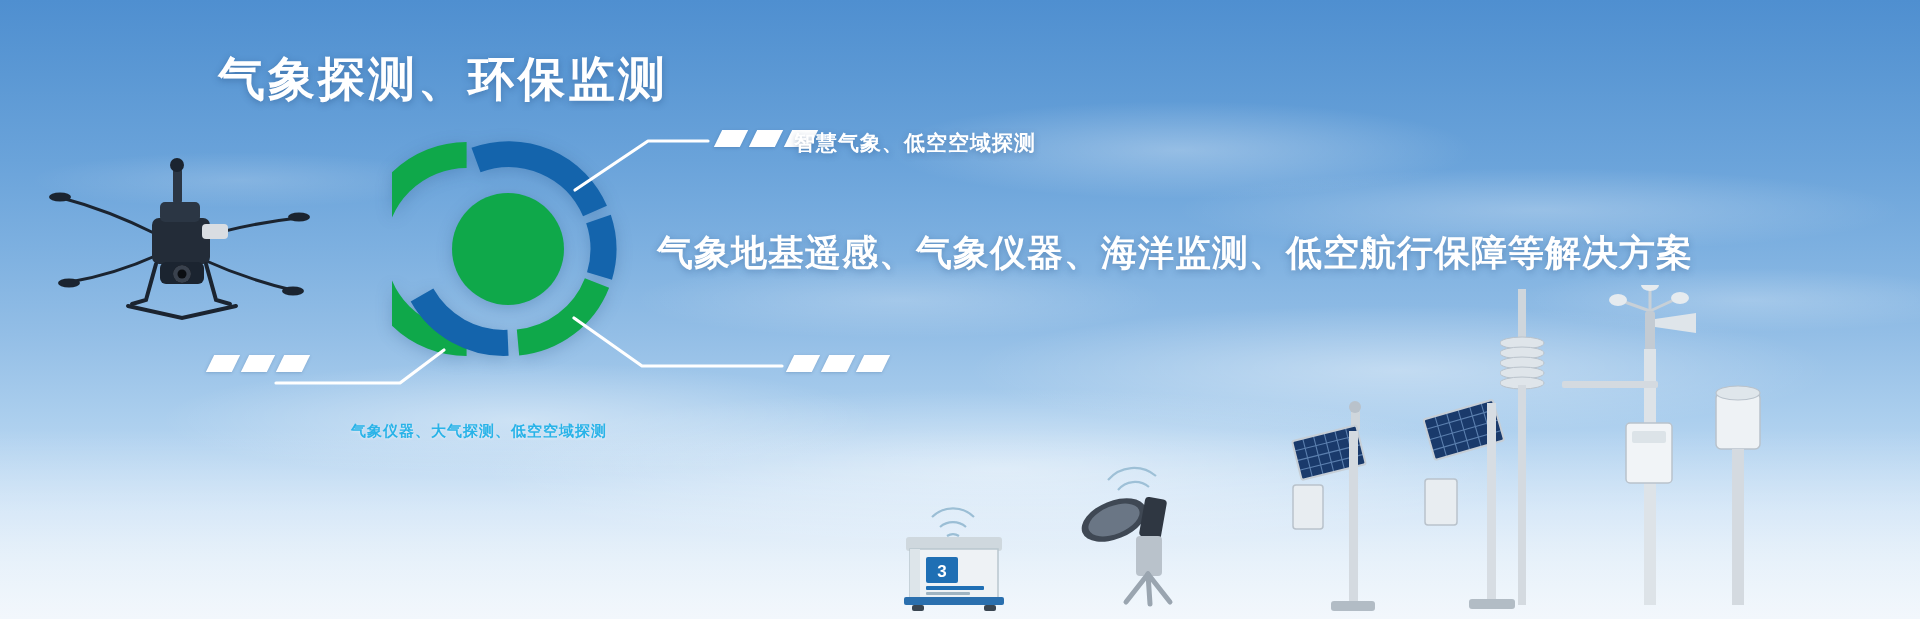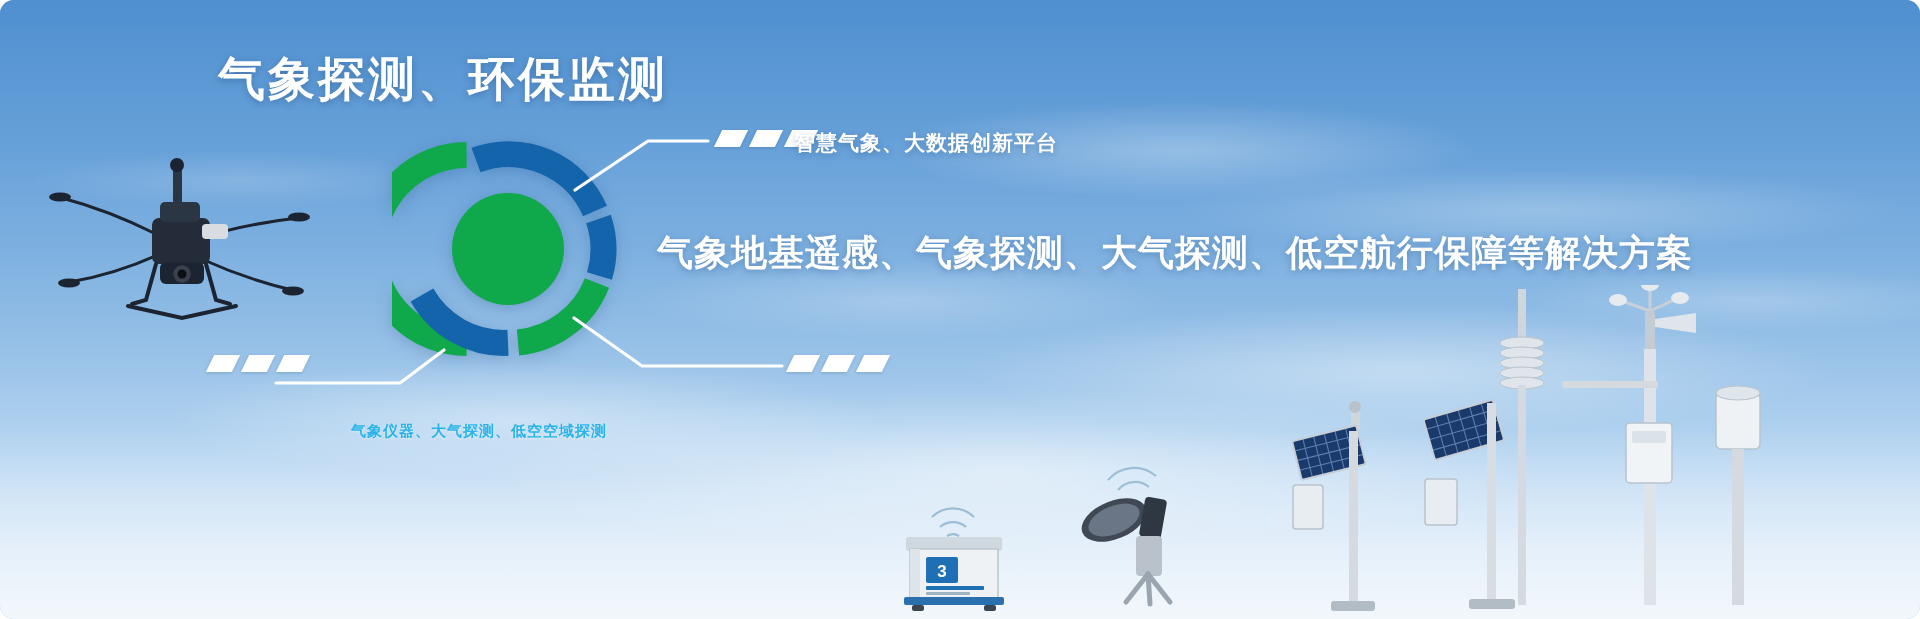--- a/index.html
+++ b/index.html
@@ -7,21 +7,20 @@
   html, body {
     width:1920px; height:619px;
     overflow:hidden;
     font-family:"Liberation Sans", "DejaVu Sans", sans-serif;
   }
   #banner {
     position:relative;
     width:1920px; height:619px;
     overflow:hidden;
     background:#6ea8dd;
-    border-radius:14px;
   }
 
   
   .sky {
     position:absolute; inset:0;
     background:
       linear-gradient(to bottom,
         #4f8fd0 0%,
         #5b98d4 12%,
         #6aa3da 26%,
@@ -191,22 +190,22 @@
     <i></i>
     <i></i>
     <i></i>
   </div>
   <div class="slashes s-br">
     <i></i>
     <i></i>
     <i></i>
   </div>
 
-  <div class="txt-top">智慧气象、大数据创新平台</div>
-  <div class="txt-main">气象地基遥感、气象探测、大气探测、低空航行保障等解决方案</div>
+  <div class="txt-top">智慧气象、低空空域探测</div>
+  <div class="txt-main">气象地基遥感、气象仪器、海洋监测、低空航行保障等解决方案</div>
   <div class="txt-bottom">气象仪器、大气探测、低空空域探测</div>
 
   <div class="equip equip-cabinet">
     <svg width="130" height="120" viewBox="0 0 130 120" xmlns="http://www.w3.org/2000/svg">
       <g stroke="#8fb6cf" stroke-width="2.2" fill="none" opacity=".85">
         <path d="M44 26 A30 30 0 0 1 86 26"></path>
         <path d="M52 36 A20 20 0 0 1 78 36"></path>
         <path d="M59 45 A11 11 0 0 1 71 45"></path>
       </g>
       <rect x="18" y="46" width="96" height="14" rx="3" fill="#cfd8de"></rect>

